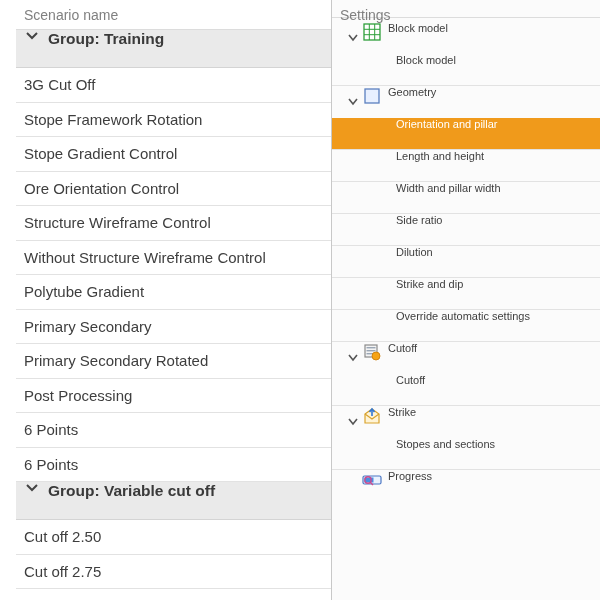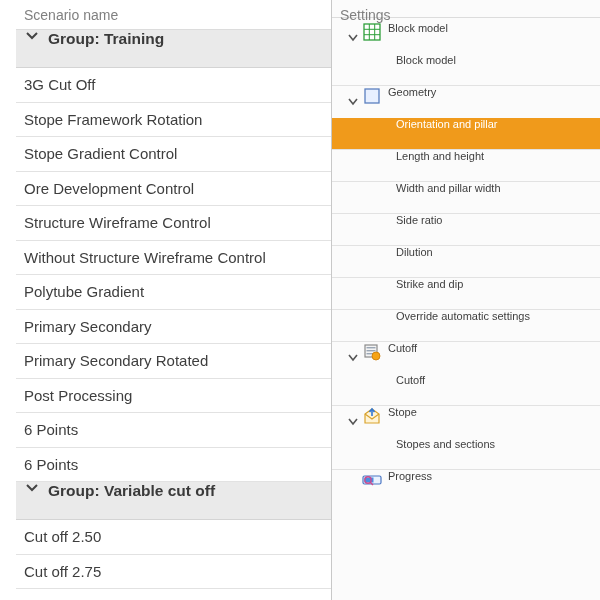--- a/index.html
+++ b/index.html
@@ -145,21 +145,21 @@
     <div class="list-row">
         <span>3G Cut Off</span>
       </div>
     <div class="list-row">
         <span>Stope Framework Rotation</span>
       </div>
     <div class="list-row">
         <span>Stope Gradient Control</span>
       </div>
     <div class="list-row">
-        <span>Ore Development Control</span>
+        <span>Ore Orientation Control</span>
       </div>
     <div class="list-row">
         <span>Structure Wireframe Control</span>
       </div>
     <div class="list-row">
         <span>Without Structure Wireframe Control</span>
       </div>
     <div class="list-row">
         <span>Polytube Gradient</span>
       </div>
@@ -296,21 +296,21 @@
             </svg>
         </span>
         <span class="tw-icon">
           <svg width="18" height="18" viewBox="0 0 18 18">
             <path d="M2 7 L9 2 L16 7 L16 16 L2 16 Z" fill="#fff4d6" stroke="#d9a32e" stroke-width="1.2"></path>
             <path d="M2 7 L9 12 L16 7" fill="none" stroke="#d9a32e" stroke-width="1.2"></path>
             <path d="M9 2 L9 9" stroke="#3077d6" stroke-width="1.6"></path>
             <path d="M6.5 5 L9 2 L11.5 5" fill="none" stroke="#3077d6" stroke-width="1.6"></path>
           </svg>
         </span>
-        <span class="tw-label">Stope</span>
+        <span class="tw-label">Strike</span>
       </div>
       <div class="tree-row child">
         <span class="child-indent"></span>
         <span class="tw-label">Stopes and sections</span>
       </div>
 
       <div class="tree-row">
         <span class="tw-spacer" style="width:30px"></span>
         <span class="tw-icon">
           <svg width="20" height="18" viewBox="0 0 20 18">

